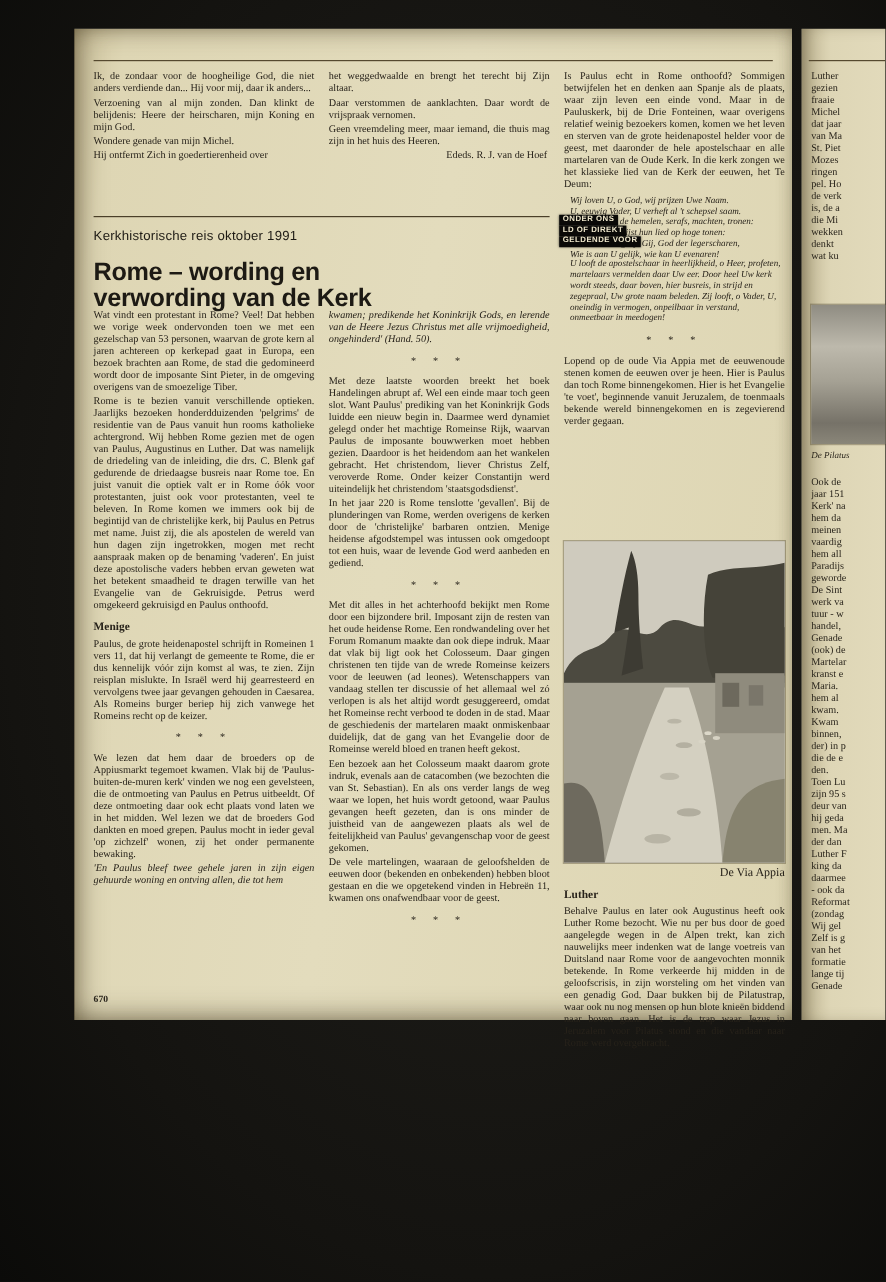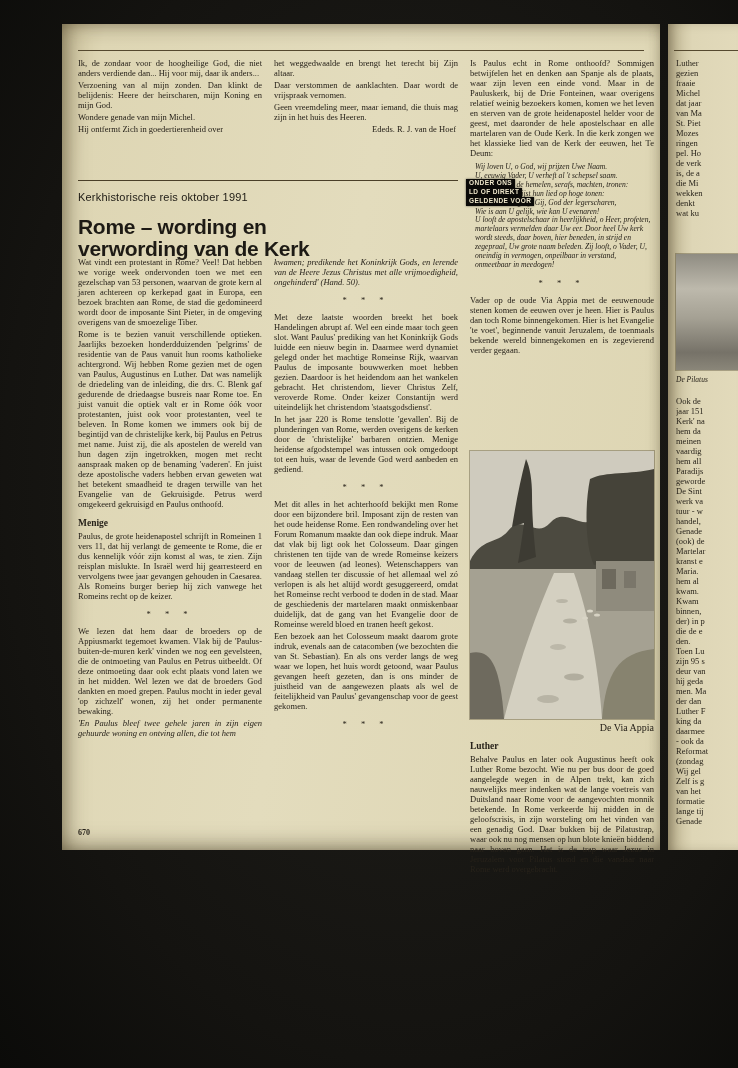--- a/index.html
+++ b/index.html
@@ -116,41 +116,42 @@
     </div>
 
     <div class="col body-col2">
       <p class="quote">kwamen; predikende het Koninkrijk Gods, en lerende van de Heere Jezus Christus met alle vrijmoedigheid, ongehinderd' (Hand. 50).</p>
       <div class="sep">* * *</div>
       <p>Met deze laatste woorden breekt het boek Handelingen abrupt af. Wel een einde maar toch geen slot. Want Paulus' prediking van het Koninkrijk Gods luidde een nieuw begin in. Daarmee werd dynamiet gelegd onder het machtige Romeinse Rijk, waarvan Paulus de imposante bouwwerken moet hebben gezien. Daardoor is het heidendom aan het wankelen gebracht. Het christendom, liever Christus Zelf, veroverde Rome. Onder keizer Constantijn werd uiteindelijk het christendom 'staatsgodsdienst'.</p>
       <p>In het jaar 220 is Rome tenslotte 'gevallen'. Bij de plunderingen van Rome, werden overigens de kerken door de 'christelijke' barbaren ontzien. Menige heidense afgodstempel was intussen ook omgedoopt tot een huis, waar de levende God werd aanbeden en gediend.</p>
       <div class="sep">* * *</div>
       <p>Met dit alles in het achterhoofd bekijkt men Rome door een bijzondere bril. Imposant zijn de resten van het oude heidense Rome. Een rondwandeling over het Forum Romanum maakte dan ook diepe indruk. Maar dat vlak bij ligt ook het Colosseum. Daar gingen christenen ten tijde van de wrede Romeinse keizers voor de leeuwen (ad leones). Wetenschappers van vandaag stellen ter discussie of het allemaal wel zó verlopen is als het altijd wordt gesuggereerd, omdat het Romeinse recht verbood te doden in de stad. Maar de geschiedenis der martelaren maakt onmiskenbaar duidelijk, dat de gang van het Evangelie door de Romeinse wereld bloed en tranen heeft gekost.</p>
       <p>Een bezoek aan het Colosseum maakt daarom grote indruk, evenals aan de catacomben (we bezochten die van St. Sebastian). En als ons verder langs de weg waar we lopen, het huis wordt getoond, waar Paulus gevangen heeft gezeten, dan is ons minder de juistheid van de aangewezen plaats als wel de feitelijkheid van Paulus' gevangenschap voor de geest gekomen.</p>
+      <p>De vele martelingen, waaraan de geloofshelden de eeuwen door (bekenden en onbekenden) hebben bloot gestaan en die we opgetekend vinden in Hebreën 11, kwamen ons onafwendbaar voor de geest.</p>
       <div class="sep">* * *</div>
     </div>
 
     <div class="col body-col3">
       <p>Is Paulus echt in Rome onthoofd? Sommigen betwijfelen het en denken aan Spanje als de plaats, waar zijn leven een einde vond. Maar in de Pauluskerk, bij de Drie Fonteinen, waar overigens relatief weinig bezoekers komen, komen we het leven en sterven van de grote heidenapostel helder voor de geest, met daaronder de hele apostelschaar en alle martelaren van de Oude Kerk. In die kerk zongen we het klassieke lied van de Kerk der eeuwen, het Te Deum:</p>
 
       <div class="hymn">
         <div>Wij loven U, o God, wij prijzen Uwe Naam.</div>
         <div>U, eeuwig Vader, U verheft al 't schepsel saam.</div>
         <div>Zingen U toe de hemelen, serafs, machten, tronen:</div>
         <div>onafgebroken rijst hun lied op hoge tonen:</div>
         <div>driemaal heilig zijt Gij, God der legerscharen,</div>
         <div>Wie is aan U gelijk, wie kan U evenaren!</div>
         <div class="overlay-bar bar1">ONDER ONS</div>
         <div class="overlay-bar bar2">LD OF DIREKT</div>
         <div class="overlay-bar bar3">GELDENDE VOOR</div>
       </div>
 
-      <p class="hymn-stanza">U looft de apostelschaar in heerlijkheid, o Heer, profeten, martelaars vermelden daar Uw eer. Door heel Uw kerk wordt steeds, daar boven, hier beneden, in strijd en zegepraal, Uw grote naam beleden. Zij looft, o Vader, U, oneindig in vermogen, onpeilbaar in verstand, onmeetbaar in meedogen!</p>
-      <div class="sep">* * *</div>
-      <p>Vader op de oude Via Appia met de eeuwenoude stenen komen de eeuwen over je heen. Hier is Paulus dan toch Rome binnengekomen. Hier is het Evangelie 'te voet', beginnende vanuit Jeruzalem, de toenmaals bekende wereld binnengekomen en is zegevierend verder gegaan.</p>
+      <p class="hymn-stanza">U looft de apostelschaar in heerlijkheid, o Heer, profeten, martelaars vermelden daar Uw eer. Door heel Uw kerk wordt steeds, daar boven, hier busreis, in strijd en zegepraal, Uw grote naam beleden. Zij looft, o Vader, U, oneindig in vermogen, onpeilbaar in verstand, onmeetbaar in meedogen!</p>
+      <div class="sep">* * *</div>
+      <p>Lopend op de oude Via Appia met de eeuwenoude stenen komen de eeuwen over je heen. Hier is Paulus dan toch Rome binnengekomen. Hier is het Evangelie 'te voet', beginnende vanuit Jeruzalem, de toenmaals bekende wereld binnengekomen en is zegevierend verder gegaan.</p>
 
       <div class="photo">
         <svg width="184" height="268" viewBox="0 0 184 268" preserveAspectRatio="none">
           <rect width="184" height="268" fill="#c9c5b8"></rect>
           <rect y="0" width="184" height="112" fill="#cfcbbe"></rect>
           <path d="M0,110 C12,86 26,94 38,80 C52,62 66,88 80,72 C96,54 112,82 126,66 C140,52 156,78 170,62 L184,72 L184,122 L0,122 Z" fill="#4c4a40"></path>
           <path d="M120,28 C136,20 160,24 184,18 L184,112 C160,118 140,110 124,114 C116,98 114,58 120,28 Z" fill="#454339"></path>
           <path d="M56,8 C50,30 46,52 42,76 L54,72 C52,88 50,100 48,112 L66,106 C64,88 62,66 62,44 C62,30 60,16 56,8 Z" fill="#3d3b33"></path>
           <rect y="118" width="184" height="150" fill="#a5a192"></rect>
           <rect x="126" y="110" width="58" height="50" fill="#8f8b7d"></rect>

